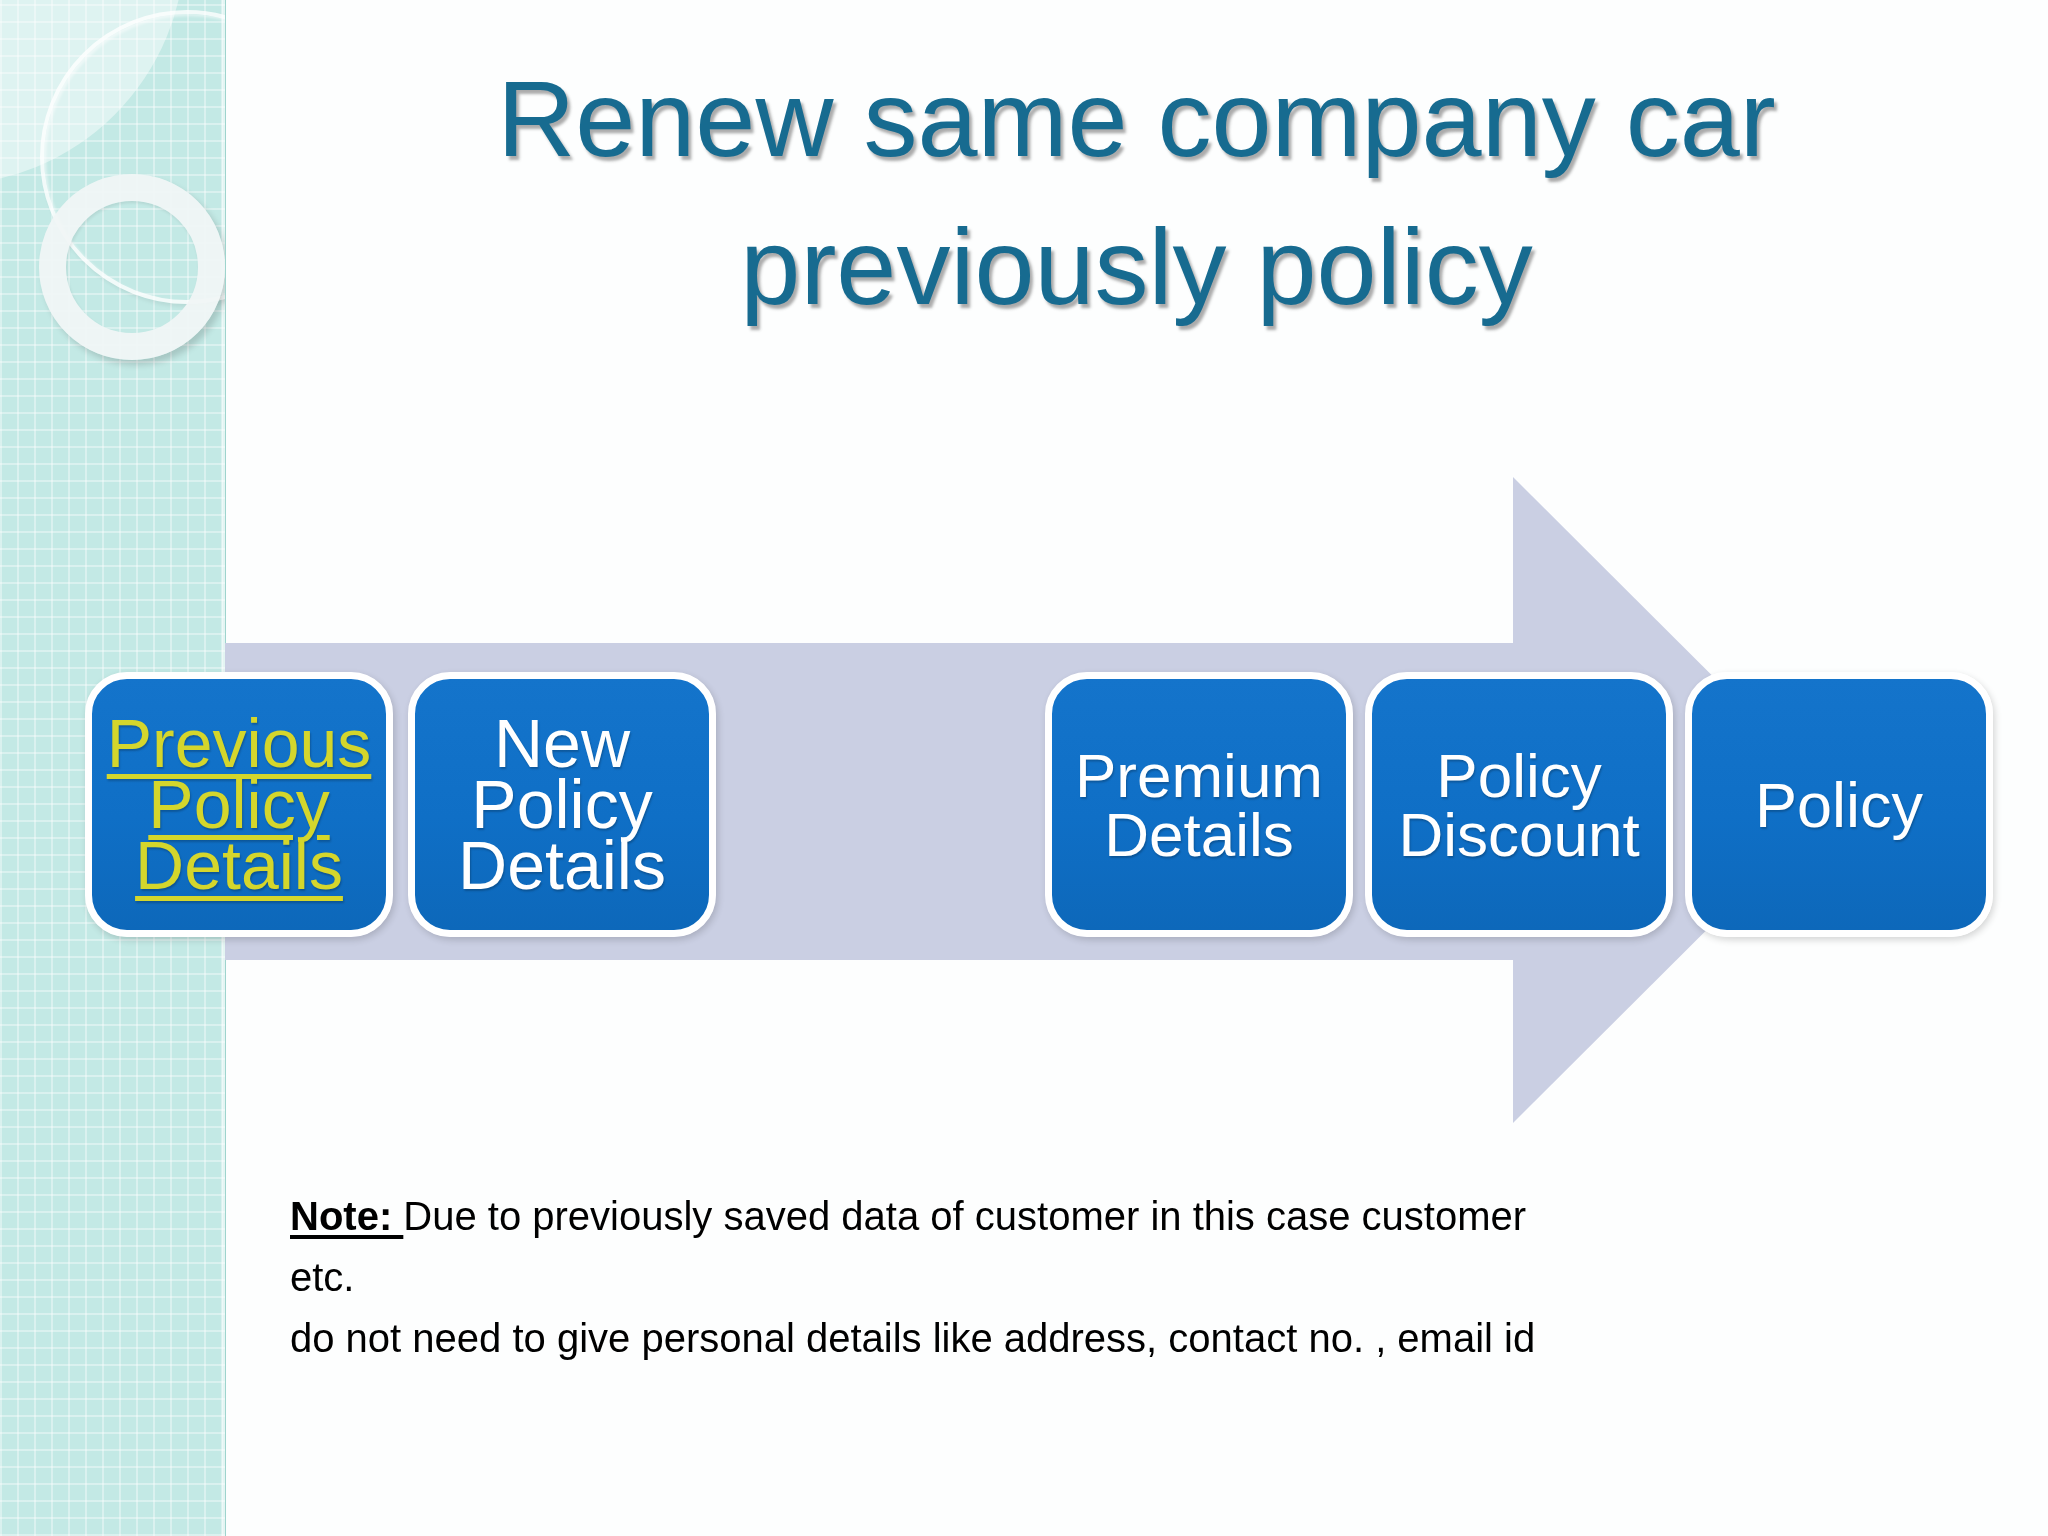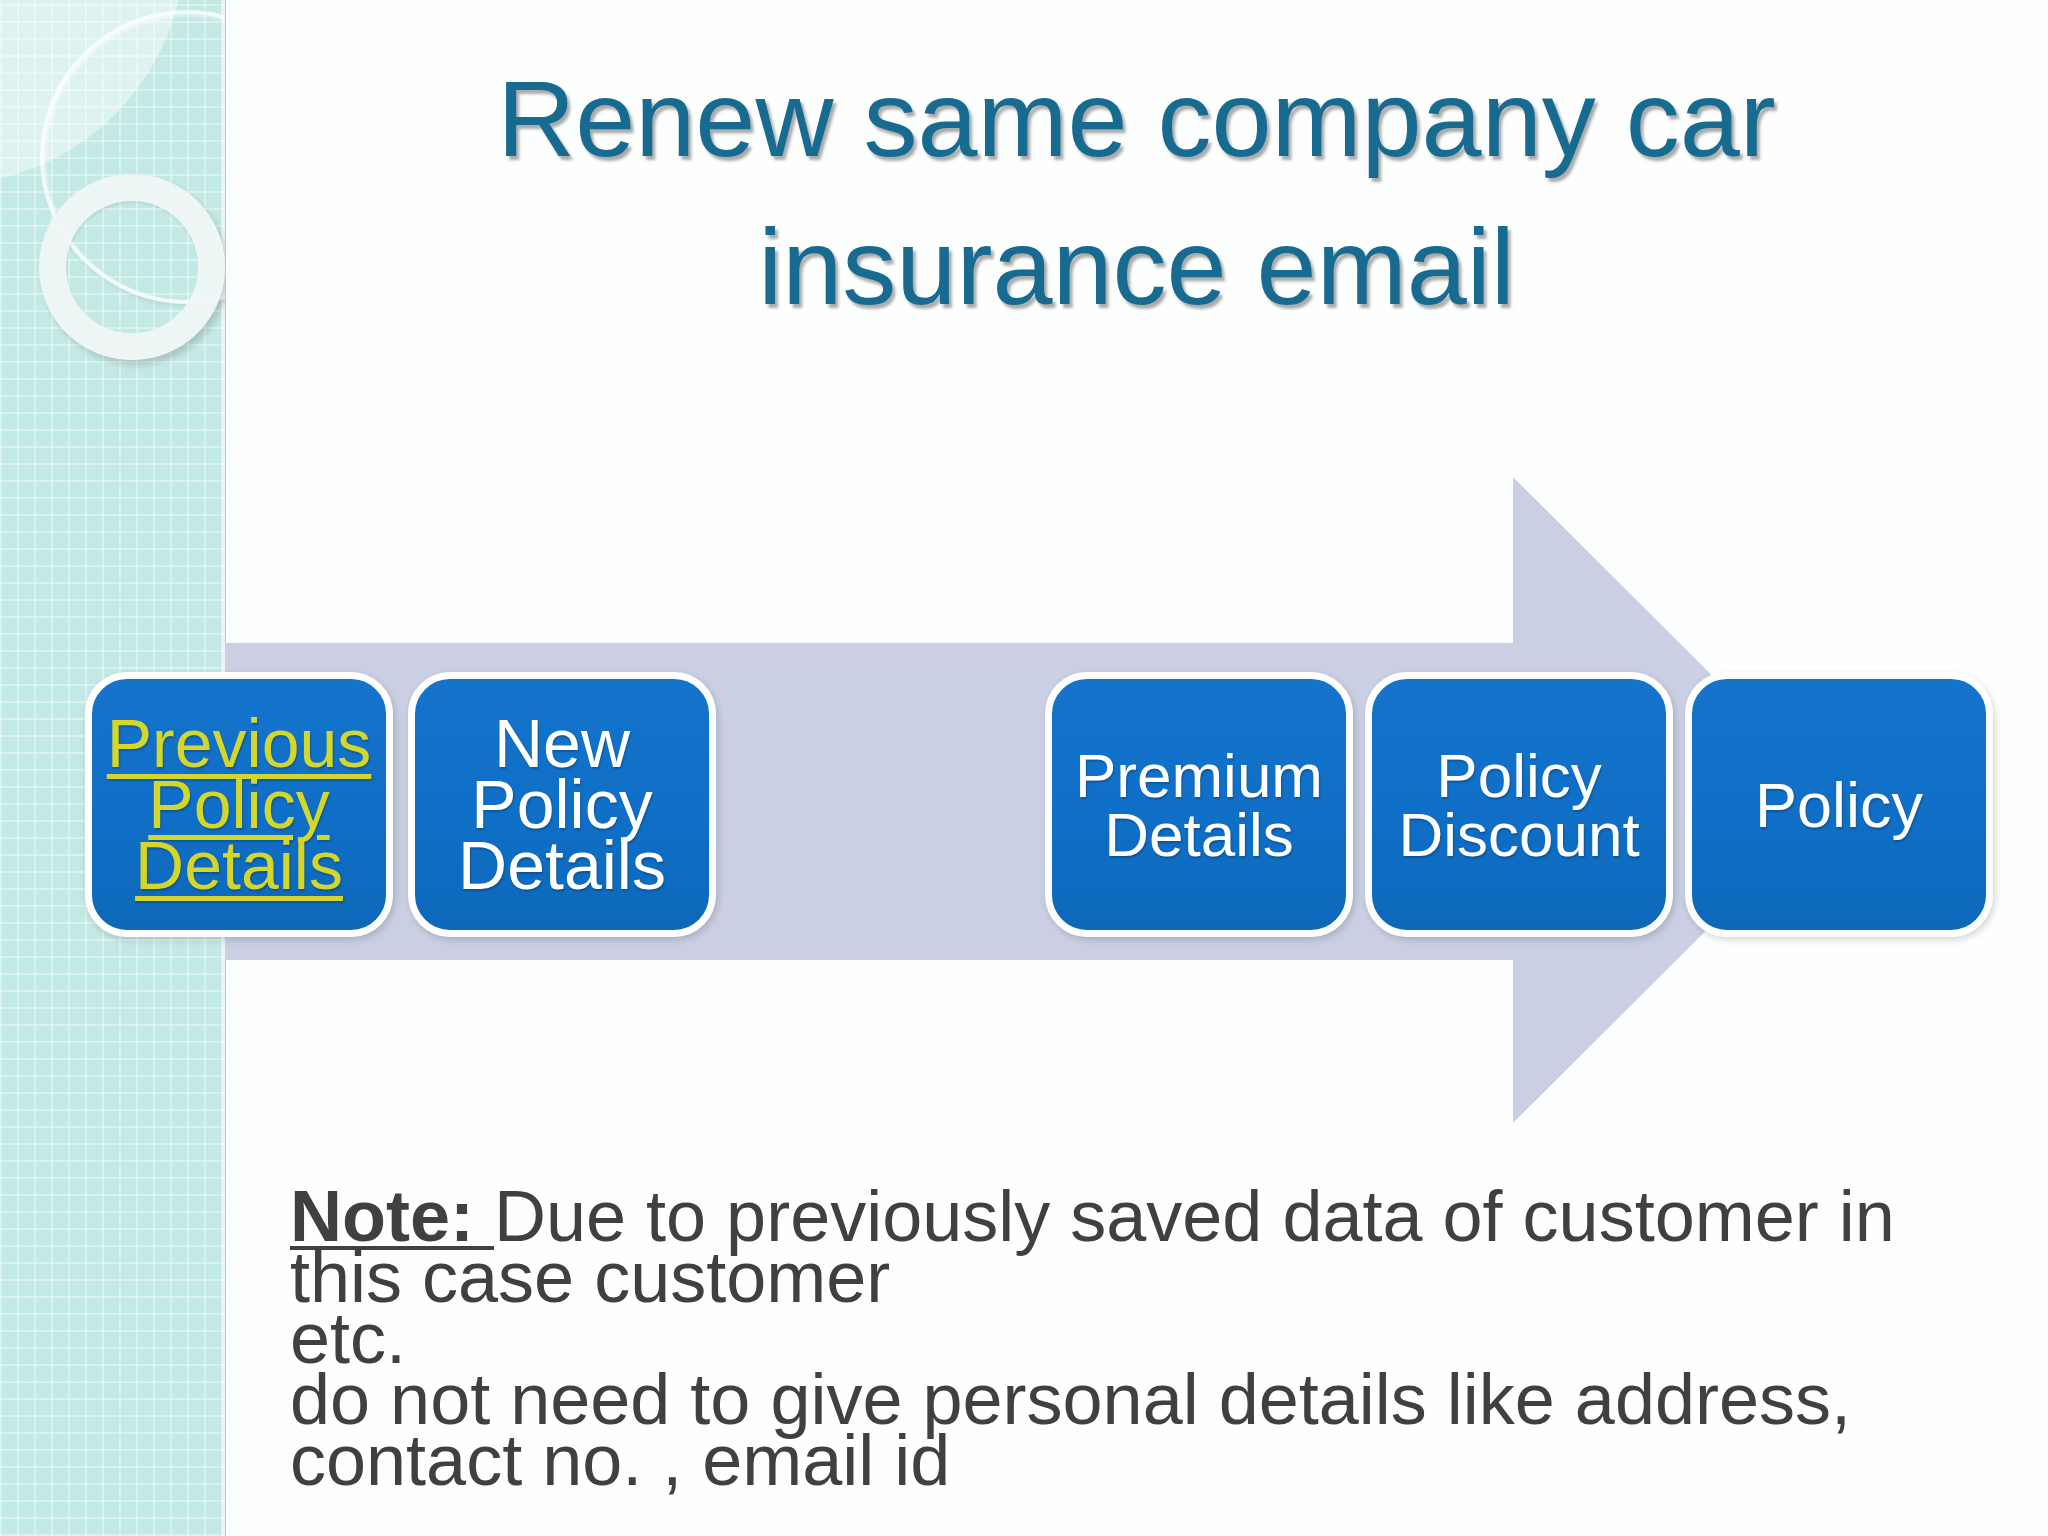--- a/index.html
+++ b/index.html
@@ -78,21 +78,21 @@
   .link .ln{
     color:var(--link-yellow,#D4D62C);
     text-decoration:underline;
     text-decoration-thickness:5px;
     text-underline-offset:7px;
   }
 
   
   .note{
     position:absolute;left:290px;top:1186px;width:1640px;
-    font-size:72px;line-height:61px;color:#404040;
+    font-size:40px;line-height:61px;color:#000000;
   }
   .note-label{
     font-weight:bold;
     text-decoration:underline;
     text-decoration-thickness:4px;
     text-underline-offset:5px;
     white-space:pre;
   }
 </style>
 </head>
@@ -101,21 +101,21 @@
 <div class="slide">
 
   <div class="sidebar">
     <div class="corner-glow"></div>
     <div class="circle-thin"></div>
     <div class="ring"></div>
   </div>
 
   <div class="title">
     <div>Renew same company car</div>
-    <div>insurance email</div>
+    <div>previously policy</div>
   </div>
 
   <div class="arrow-shaft"></div>
   <div class="arrow-head"></div>
 
   <div class="step" style="left:85px">
     <div class="step-text t3 link">
       <span class="ln">Previous</span>
       <span class="ln">Policy</span>
       <span class="ln">Details</span>

